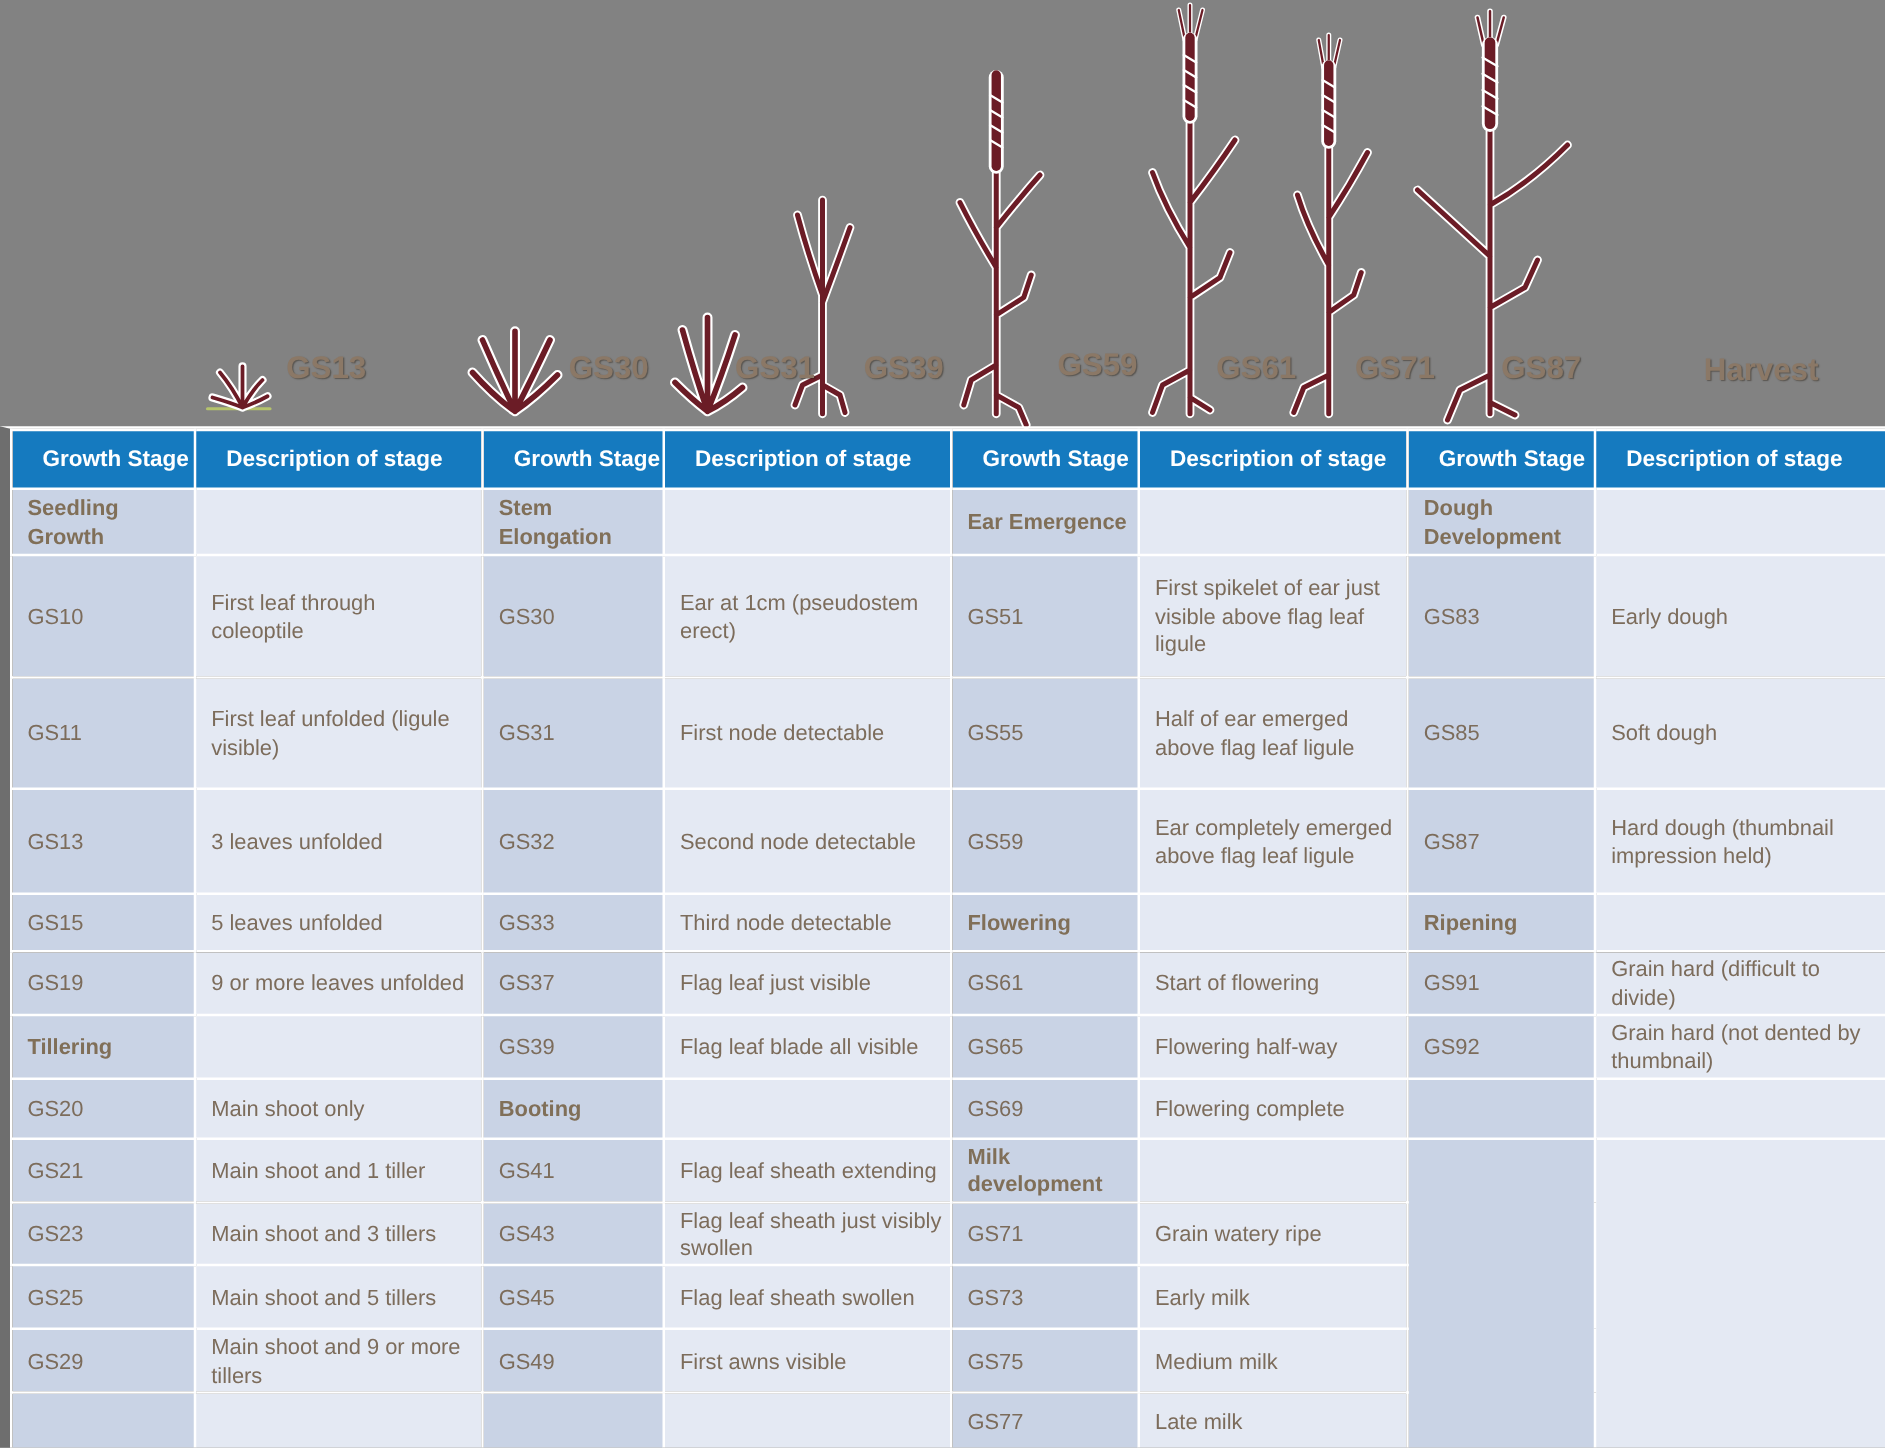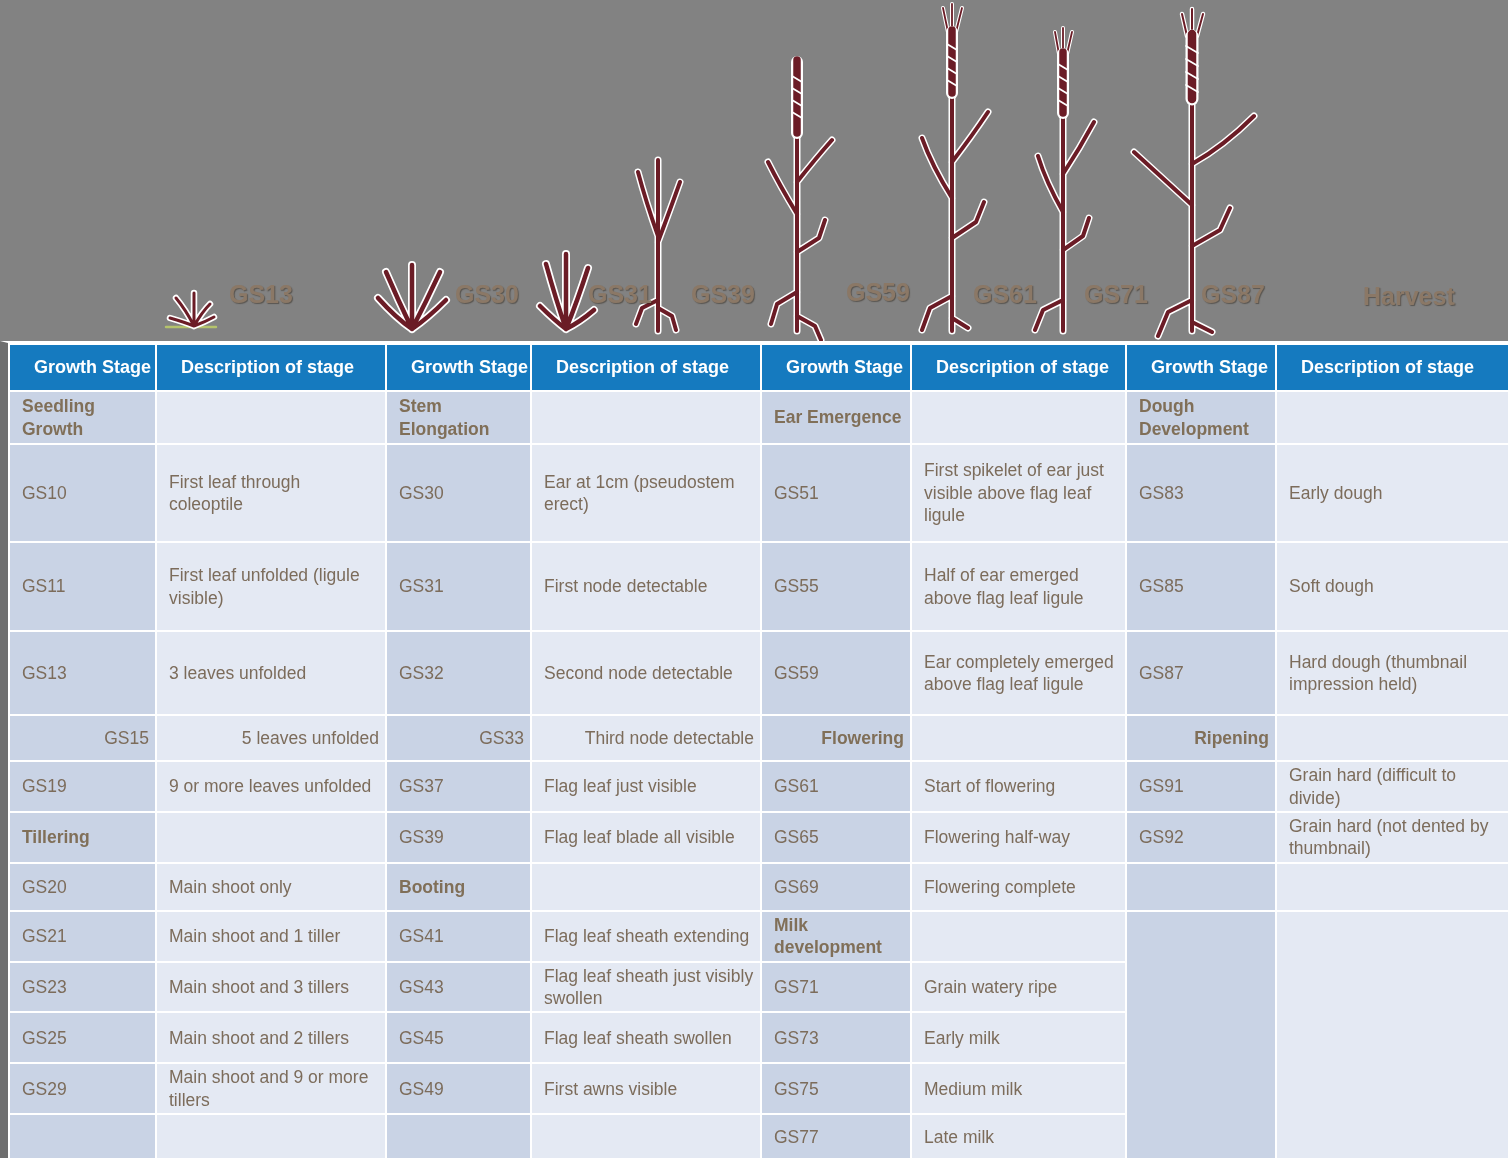--- a/index.html
+++ b/index.html
@@ -154,21 +154,21 @@
           <tr style="height: 84px;">
             <td class="stage-cell">GS13</td>
             <td class="desc-cell">3 leaves unfolded</td>
             <td class="stage-cell">GS32</td>
             <td class="desc-cell">Second node detectable</td>
             <td class="stage-cell">GS59</td>
             <td class="desc-cell">Ear completely emerged above flag leaf ligule</td>
             <td class="stage-cell">GS87</td>
             <td class="desc-cell">Hard dough (thumbnail impression held)</td>
           </tr>
-          <tr style="height: 46px; text-align: right;">
+          <tr style="height: 46px;">
             <td class="stage-cell">GS15</td>
             <td class="desc-cell">5 leaves unfolded</td>
             <td class="stage-cell">GS33</td>
             <td class="desc-cell">Third node detectable</td>
             <td class="stage-cell section-cell">Flowering</td>
             <td class="desc-cell"></td>
             <td class="stage-cell section-cell">Ripening</td>
             <td class="desc-cell"></td>
           </tr>
           <tr style="height: 51px; margin-top: 24px;">
@@ -214,21 +214,21 @@
           <tr style="height: 50px; border-radius: 19px;">
             <td class="stage-cell">GS23</td>
             <td class="desc-cell">Main shoot and 3 tillers</td>
             <td class="stage-cell">GS43</td>
             <td class="desc-cell">Flag leaf sheath just visibly swollen</td>
             <td class="stage-cell">GS71</td>
             <td class="desc-cell">Grain watery ripe</td>
           </tr>
           <tr style="height: 51px;">
             <td class="stage-cell">GS25</td>
-            <td class="desc-cell">Main shoot and 2 tillers</td>
+            <td class="desc-cell">Main shoot and 5 tillers</td>
             <td class="stage-cell">GS45</td>
             <td class="desc-cell">Flag leaf sheath swollen</td>
             <td class="stage-cell">GS73</td>
             <td class="desc-cell">Early milk</td>
           </tr>
           <tr style="height: 51px; padding-left: 24px;">
             <td class="stage-cell">GS29</td>
             <td class="desc-cell">Main shoot and 9 or more tillers</td>
             <td class="stage-cell">GS49</td>
             <td class="desc-cell">First awns visible</td>

